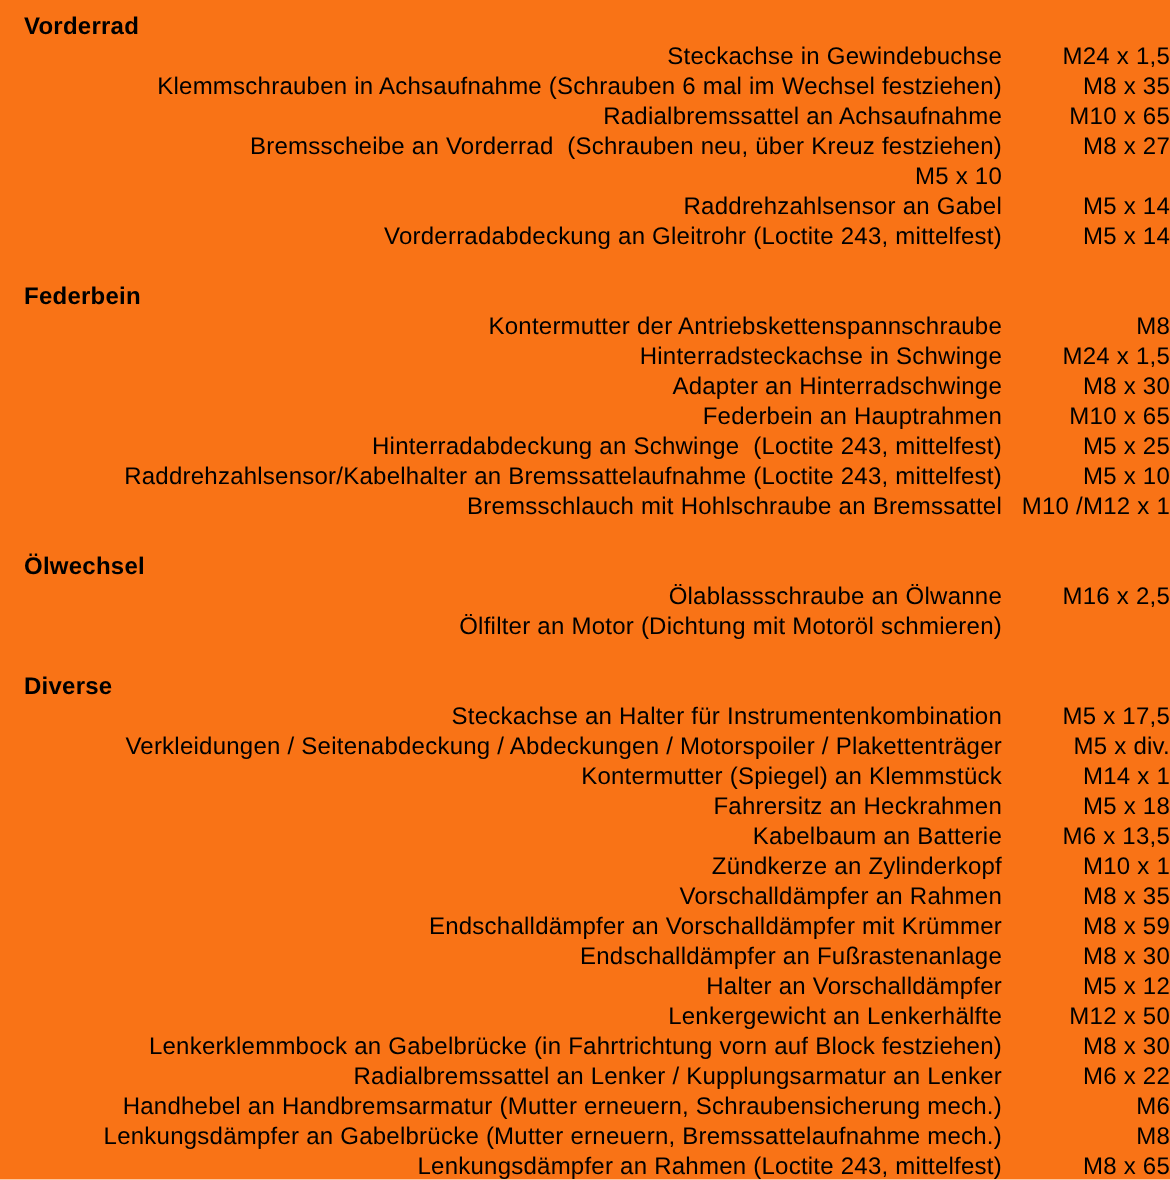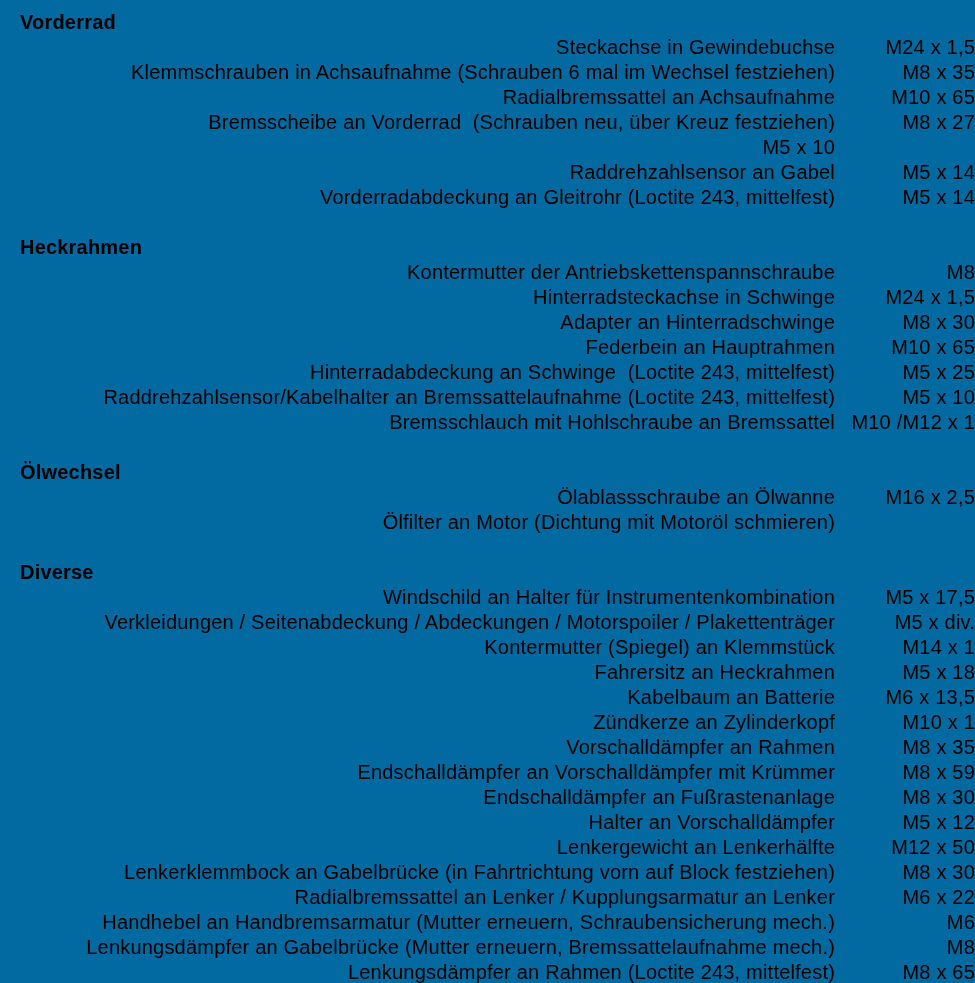--- a/index.html
+++ b/index.html
@@ -7,21 +7,21 @@
     padding: 0;
     background: #ffffff;
   }
   .doc {
     position: relative;
     width: 975px;
     height: 983px;
     overflow: hidden;
     box-sizing: border-box;
     padding: 10px 0 0 20px;
-    background: #0369a1;
+    background: #f97316;
     color: #000000;
     font-family: "Liberation Sans", "DejaVu Sans", sans-serif;
     font-size: 20px;
     line-height: 25px;
     letter-spacing: 0.2px;
   }
   .section + .section {
     margin-top: 25px;
   }
   .section-title {
@@ -82,21 +82,21 @@
   </div>
 
   <div class="row">
     <span class="label">Vorderradabdeckung an Gleitrohr (Loctite 243, mittelfest)</span>
     <span class="value">M5 x 14</span>
   </div>
 </div>
   </section>
 
   <section class="section">
-    <h2 class="section-title">Heckrahmen</h2>
+    <h2 class="section-title">Federbein</h2>
     <div class="rows">
   <div class="row">
     <span class="label">Kontermutter der Antriebskettenspannschraube</span>
     <span class="value">M8</span>
   </div>
 
   <div class="row">
     <span class="label">Hinterradsteckachse in Schwinge</span>
     <span class="value">M24 x 1,5</span>
   </div>
@@ -140,21 +140,21 @@
     <span class="label">Ölfilter an Motor (Dichtung mit Motoröl schmieren)</span>
     <span class="value"></span>
   </div>
 </div>
   </section>
 
   <section class="section">
     <h2 class="section-title">Diverse</h2>
     <div class="rows">
   <div class="row">
-    <span class="label">Windschild an Halter für Instrumentenkombination</span>
+    <span class="label">Steckachse an Halter für Instrumentenkombination</span>
     <span class="value">M5 x 17,5</span>
   </div>
 
   <div class="row">
     <span class="label">Verkleidungen / Seitenabdeckung / Abdeckungen / Motorspoiler / Plakettenträger</span>
     <span class="value">M5 x div.</span>
   </div>
 
   <div class="row">
     <span class="label">Kontermutter (Spiegel) an Klemmstück</span>

